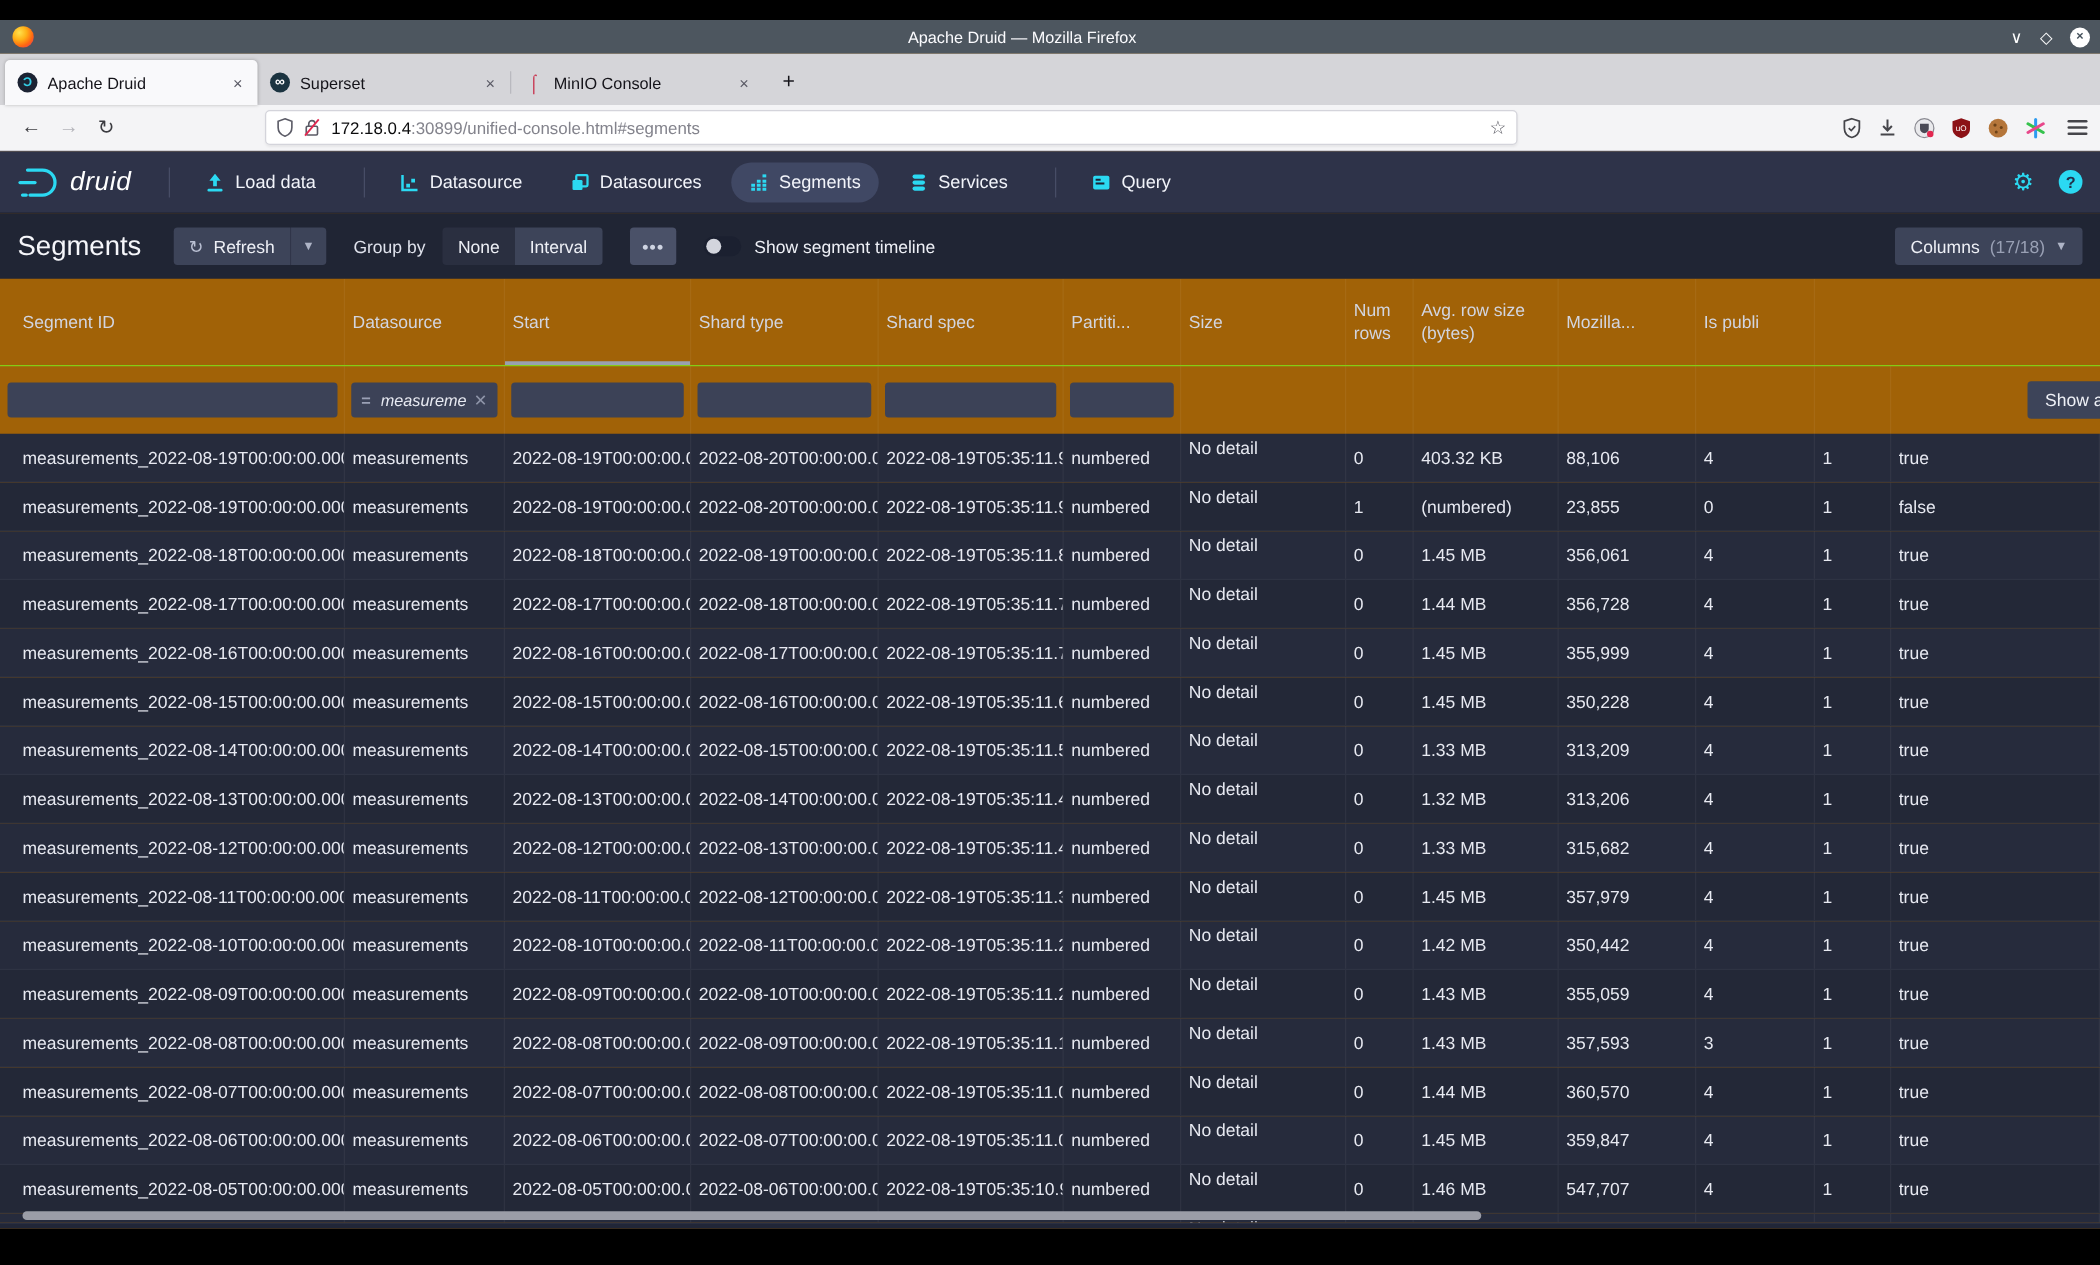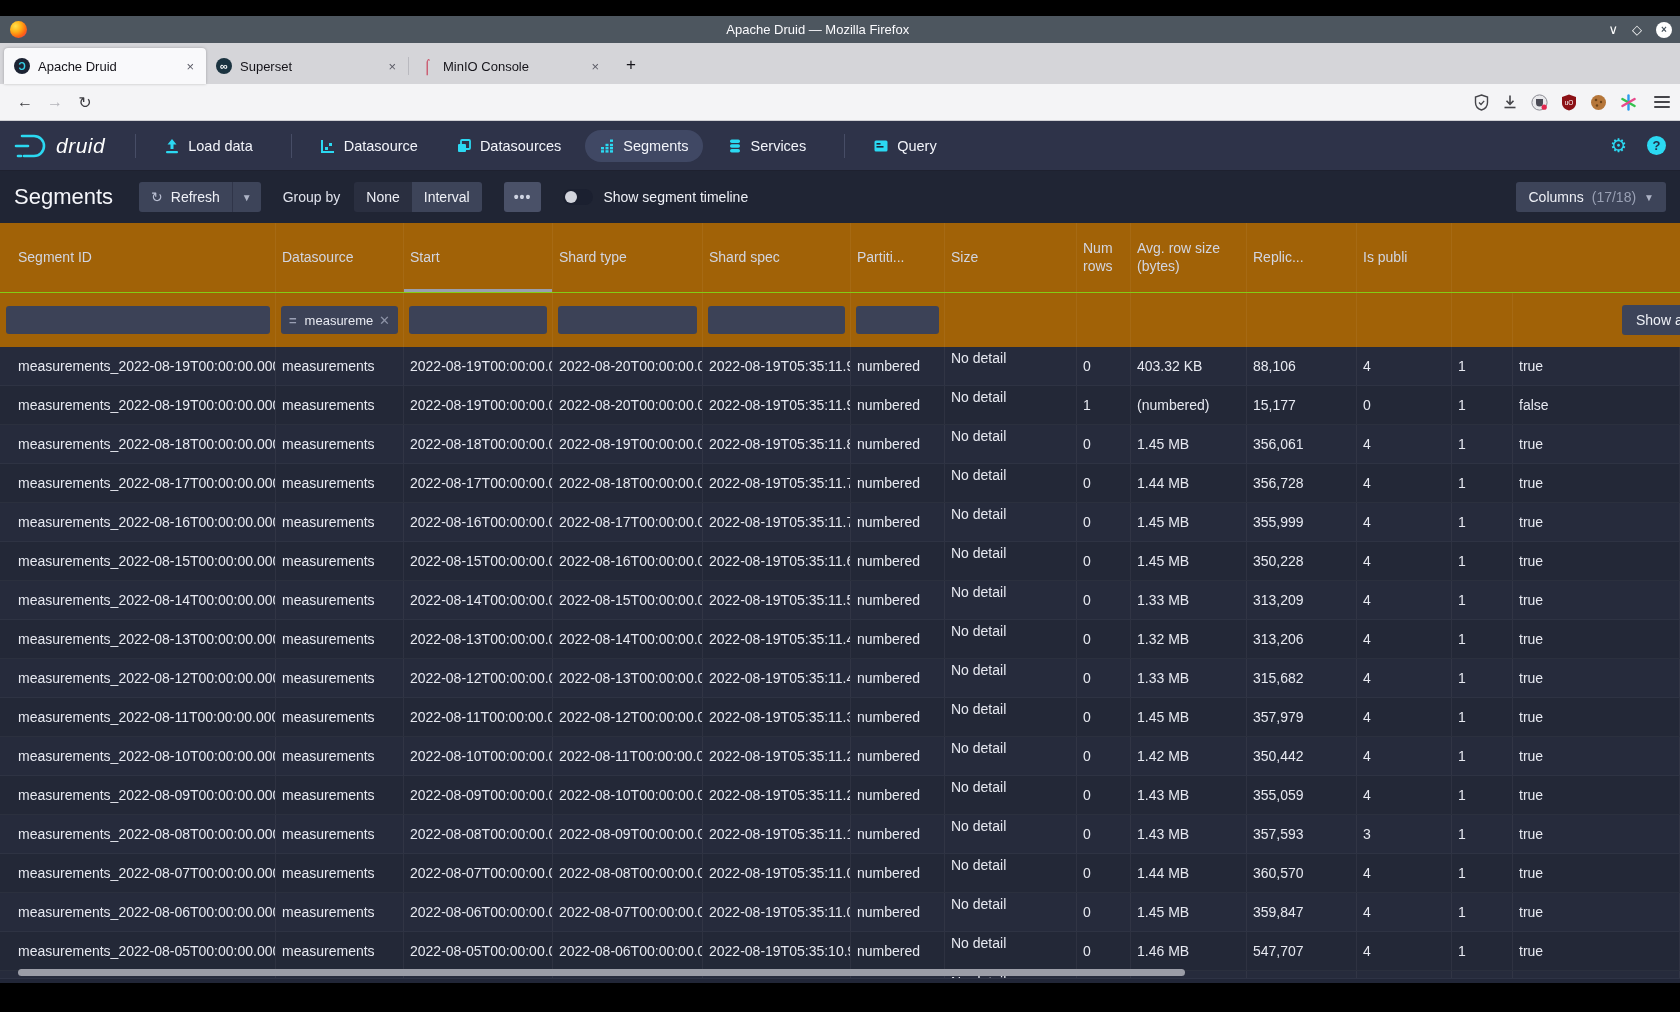--- a/index.html
+++ b/index.html
@@ -76,21 +76,21 @@
   .grid { display:grid; grid-template-columns:276px 128px 149px 150px 148px 94px 132px 54px 116px 110px 95px 61px minmax(167px,1fr); }
   .thead { height:70px; border-bottom:1px solid #84cc16; }
   .th { position:relative; display:flex; align-items:center; padding:0 6px; color:#d2d5e0; font-size:14px; border-right:1px solid rgba(255,255,255,.055); line-height:1.25; }
   .th:first-child { padding-left:18px; }
   .th.sorted::after { content:""; position:absolute; left:0; right:0; bottom:0; height:3px; background:#9aa0ae; }
   .filters { height:54px; align-items:center; }
   .fcell { padding:0 5px; border-right:1px solid rgba(255,255,255,.055); height:100%; display:flex; align-items:center; }
   .fcell:first-child { padding-left:6px; }
   .finput { width:100%; height:28px; background:#3c4257; border:none; border-radius:3px; color:#e8eaf2; font-size:13px; padding:0 8px; display:flex; align-items:center; }
   .chip-eq { color:#9aa0b5; font-weight:bold; margin-right:8px; }
-  .chip-text { white-space:nowrap; overflow:hidden; flex:1; }
+  .chip-text { white-space:nowrap; overflow:hidden; flex:1;font-style:italic; }
   .chip-x { color:#8e94a8; margin-left:4px; font-size:13px; }
   .show-all-btn { margin-left:104px; min-width:150px; justify-content:flex-start; padding-left:14px; flex:none; }
   .tr { height:39px; border-bottom:1px solid rgba(255,255,255,.04); }
   .tr.odd { background:#262b3c; }
   .tr.even { background:#232837; }
   .td { padding:0 6px; color:#e7e9f1; font-size:14px; display:flex; align-items:center; white-space:nowrap; overflow:hidden; border-right:1px solid rgba(255,255,255,.05); }
   .td:first-child { padding-left:18px; }
   .td.shard-spec { align-items:flex-start; padding-top:3px; }
   .partial { height:7px; overflow:hidden; background:#262b3c; }
   .partial .td { height:39px; }
@@ -137,20 +137,32 @@
       <span class="tab-label">MinIO Console</span>
       <span class="tab-close">×</span>
     </div>
     <button class="newtab">+</button>
   </div>
 
   <div class="toolbar">
     <button class="nav-arrow">←</button>
     <button class="nav-arrow disabled">→</button>
     <button class="nav-arrow">↻</button>
+    <div class="urlbar">
+      <svg width="14" height="16" viewBox="0 0 14 16">
+          <path d="M7 1 L12.5 3 V8 C12.5 11.5 10 14 7 15 C4 14 1.5 11.5 1.5 8 V3 Z" fill="none" stroke="#5b5b66" stroke-width="1.3"></path>
+        </svg>
+      <svg width="15" height="16" viewBox="0 0 15 16" style="margin-left:7px">
+        <rect x="3" y="7" width="9" height="7" rx="1" fill="none" stroke="#5b5b66" stroke-width="1.3"></rect>
+        <path d="M5 7 V5 a2.5 2.5 0 0 1 5 0" fill="none" stroke="#5b5b66" stroke-width="1.3"></path>
+        <line x1="2" y1="14.5" x2="13" y2="1.5" stroke="#e22850" stroke-width="1.5"></line>
+      </svg>
+      <span class="url-text"><span>172.18.0.4</span><span class="url-dim">:30899/unified-console.html#segments</span></span>
+      <span class="url-star">☆</span>
+    </div>
     <div class="ext-icons">
       <svg width="15" height="17" viewBox="0 0 15 17">
           <path d="M7.5 1 L13.5 3 V8.5 C13.5 12.5 10.7 15 7.5 16 C4.3 15 1.5 12.5 1.5 8.5 V3 Z" fill="none" stroke="#45454a" stroke-width="1.4"></path>
           <path d="M5 8.5 l2 2 l3.2-3.6" fill="none" stroke="#45454a" stroke-width="1.3"></path>
         </svg>
       <svg width="16" height="16" viewBox="0 0 16 16">
           <path d="M8 1.5 V10 M4.5 6.8 L8 10.4 L11.5 6.8" fill="none" stroke="#45454a" stroke-width="1.6"></path>
           <path d="M2.5 13.5 H13.5" stroke="#45454a" stroke-width="1.6"></path>
         </svg>
       <svg width="17" height="17" viewBox="0 0 17 17">
@@ -289,21 +301,21 @@
     <div class="grid thead">
       <div class="th">Segment ID</div>
       <div class="th">Datasource</div>
       <div class="th sorted">Start</div>
       <div class="th">Shard type</div>
       <div class="th">Shard spec</div>
       <div class="th">Partiti...</div>
       <div class="th">Size</div>
       <div class="th">Num rows</div>
       <div class="th">Avg. row size (bytes)</div>
-      <div class="th">Replic...</div>
+      <div class="th">Mozilla...</div>
       <div class="th">Is publi</div>
     </div>
 
     <div class="grid filters">
       <div class="fcell">
           <div class="finput"></div>
         </div>
       <div class="fcell">
           <div class="finput">
         <span class="chip-eq">=</span>
@@ -353,21 +365,21 @@
         <div class="grid tr even">
           <div class="td">measurements_2022-08-19T00:00:00.000Z...</div>
           <div class="td">measurements</div>
           <div class="td">2022-08-19T00:00:00.0...</div>
           <div class="td">2022-08-20T00:00:00.0...</div>
           <div class="td">2022-08-19T05:35:11.9...</div>
           <div class="td">numbered</div>
           <div class="td shard-spec">No detail</div>
           <div class="td">1</div>
           <div class="td">(numbered)</div>
-          <div class="td">15,177</div>
+          <div class="td">23,855</div>
           <div class="td">0</div>
           <div class="td">1</div>
           <div class="td">false</div>
         </div>
         <div class="grid tr odd">
           <div class="td">measurements_2022-08-18T00:00:00.000Z...</div>
           <div class="td">measurements</div>
           <div class="td">2022-08-18T00:00:00.0...</div>
           <div class="td">2022-08-19T00:00:00.0...</div>
           <div class="td">2022-08-19T05:35:11.8...</div>

